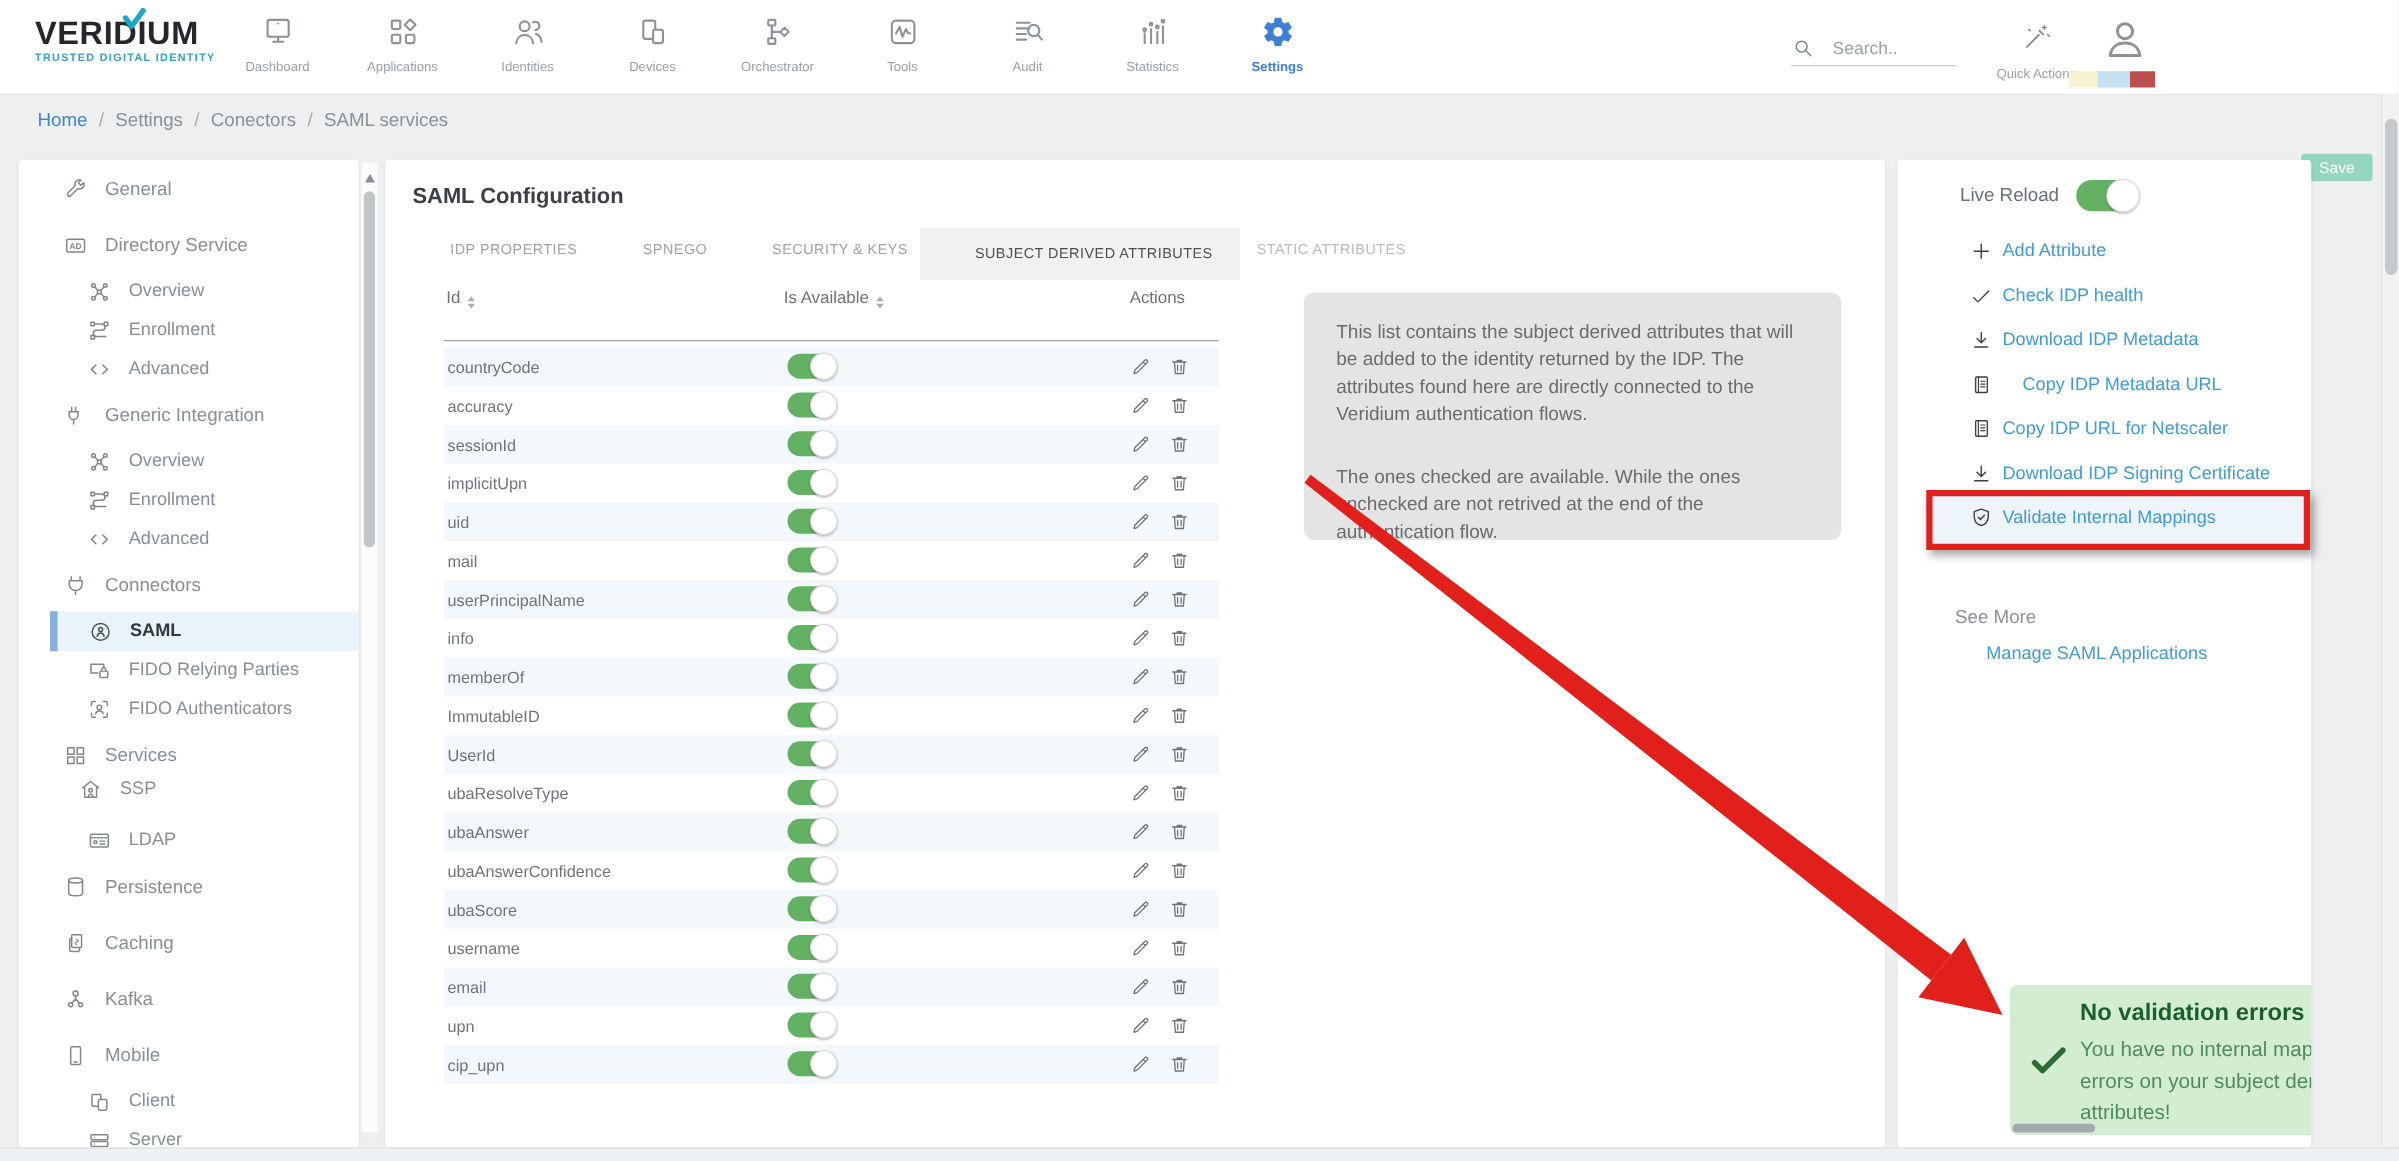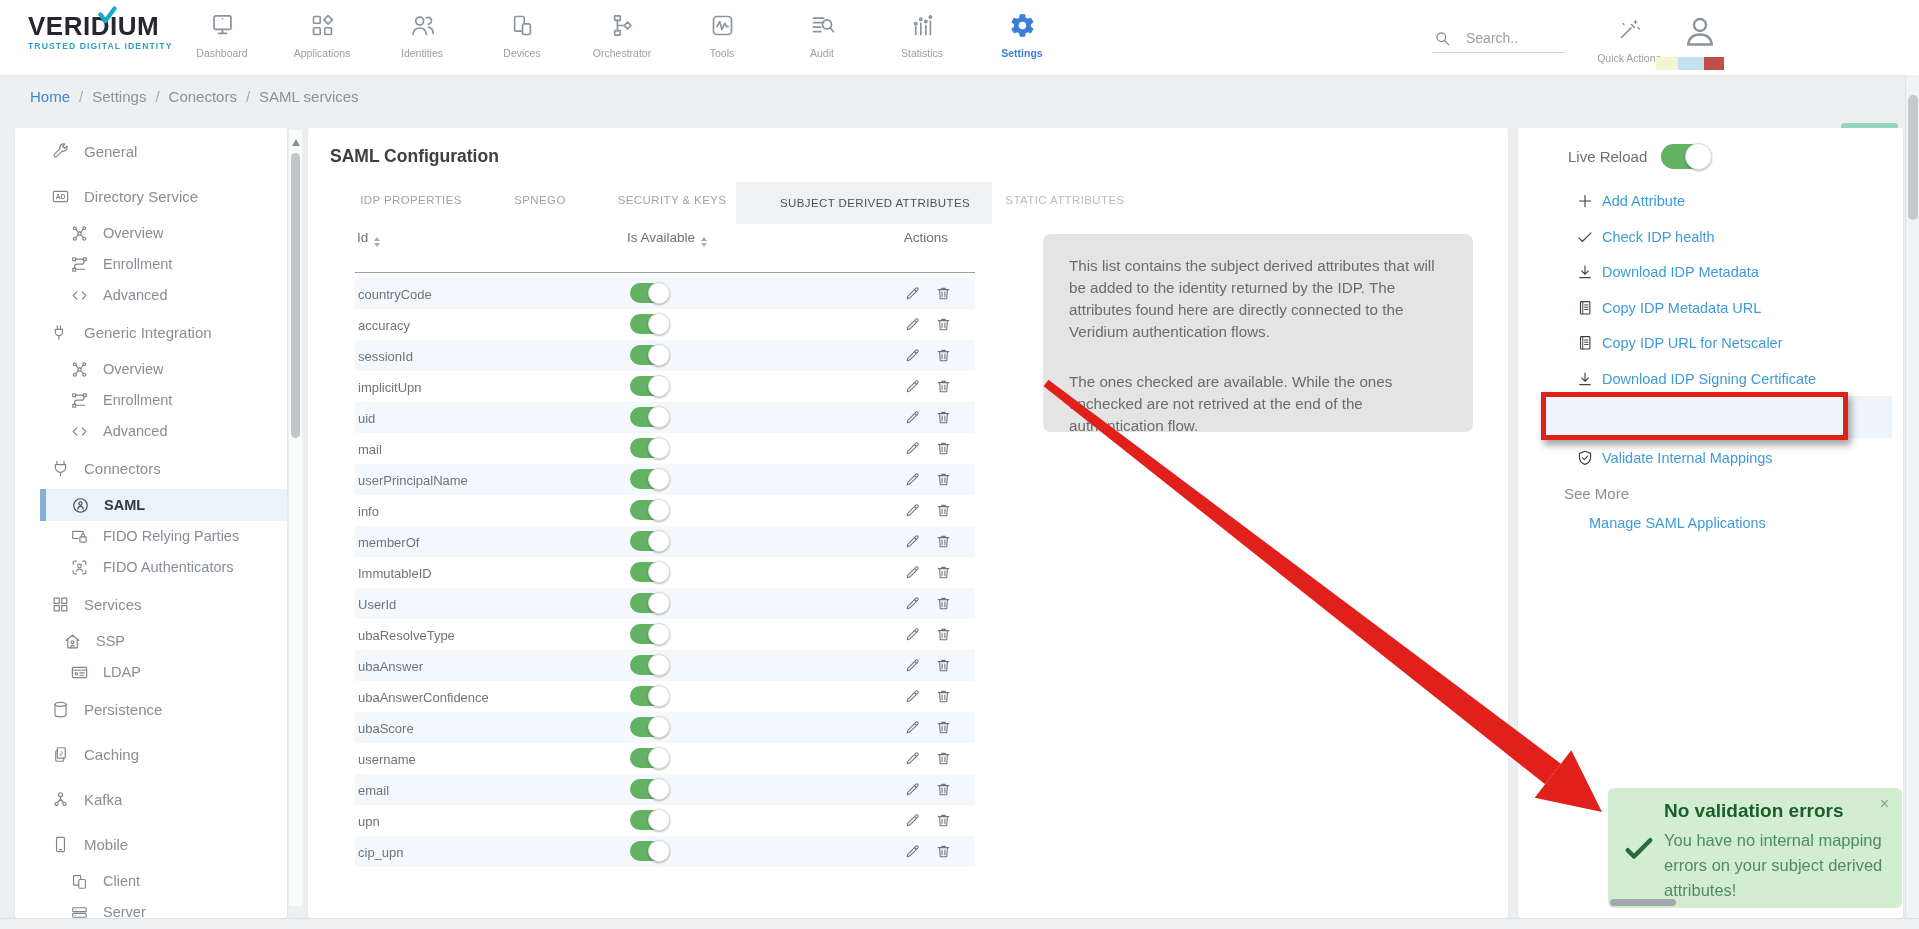--- a/index.html
+++ b/index.html
@@ -32,21 +32,21 @@
   .crumbbar{position:absolute;left:30px;top:75px;height:44px;line-height:44px;font-size:15px;color:#8b9197;}
   .crumb{color:#8b9197;}
   .crumb.first{color:#3e86d0;cursor:pointer;}
   .crumb-sep{color:#a6abb0;margin:0 9px;}
   .save-btn{position:absolute;left:1841px;top:95px;width:57px;height:22px;background:#93d6bd;color:#fff;font-size:12.5px;text-align:center;line-height:22px;border-radius:3px;cursor:pointer;margin-top:28px;}
 
   
   .card{position:absolute;background:#fff;border-radius:3px;box-shadow:0 1px 3px rgba(0,0,0,.08);overflow:hidden;}
   .sidebar{left:15px;top:128px;width:272px;height:790px;}
   .maincard{left:308px;top:128px;width:1200px;height:790px;}
-  .rightcard{left:1518px;top:128px;width:385px;height:790px;}
+  .rightcard{left:1518px;top:128px;width:331px;height:790px;}
 
   
   .side-item{position:absolute;left:0;width:100%;height:32px;display:flex;align-items:center;cursor:pointer;color:#878e95;}
   .side-item .ic{width:19px;height:19px;margin-right:14px;flex:0 0 19px;color:#80868d;}
   .side-item.lvl0{padding-left:36px;font-size:15px;}
   .side-item.lvl1{padding-left:55px;font-size:14.5px;}
   .side-item.active{background:#e9f3fa;margin-left:25px;width:247px;padding-left:31px;color:#33383e;font-weight:bold;}
   .side-item.active .ic{color:#4a4f55;}
   .side-accent{position:absolute;left:25px;width:6px;background:#85aed8;}
   .sb-scroll{position:absolute;left:289px;top:130px;width:13px;height:776px;background:#fafbfb;}
@@ -308,21 +308,21 @@
       </div>
       <div class="side-item lvl0" style="top: 460px;">
         <span class="ic"><svg viewBox="0 0 24 24">
             <rect x="4" y="4" width="6.5" height="6.5"></rect>
             <rect x="13.5" y="4" width="6.5" height="6.5"></rect>
             <rect x="4" y="13.5" width="6.5" height="6.5"></rect>
             <rect x="13.5" y="13.5" width="6.5" height="6.5"></rect>
           </svg></span>
         <span>Services</span>
       </div>
-      <div class="side-item lvl1" style="top: 497px; padding-left: 48px;">
+      <div class="side-item lvl1" style="top: 487px; padding-left: 48px;">
         <span class="ic"><svg viewBox="0 0 24 24">
             <path d="M4 10.5L12 4l8 6.5M6 9.2V20h12V9.2"></path>
             <circle cx="12" cy="13" r="1.8"></circle>
             <path d="M9.5 20c.3-2 1.3-3 2.5-3s2.2 1 2.5 3"></path>
           </svg></span>
         <span>SSP</span>
       </div>
       <div class="side-item lvl1" style="top: 528px; align-items: center;">
         <span class="ic"><svg viewBox="0 0 24 24">
             <rect x="3" y="5.5" width="18" height="13" rx="1.5"></rect>
@@ -701,41 +701,41 @@
               <path d="M4 13.5l4.5 4.5L20 6.5"></path>
             </svg></span>
           <span class="rl-label">Check IDP health</span>
         </div>
         <div class="rlink" style="top: 129px;">
           <span class="ic"><svg viewBox="0 0 24 24">
               <path d="M12 4v10.5M7.5 10.5L12 15l4.5-4.5M5 19.5h14"></path>
             </svg></span>
           <span class="rl-label">Download IDP Metadata</span>
         </div>
-        <div class="rlink" style="top: 165px;">
+        <div class="rlink" style="top: 165px; gap: 16px;">
           <span class="ic"><svg viewBox="0 0 24 24">
               <rect x="6" y="3.5" width="12.5" height="16.5" rx="1"></rect>
               <path d="M9 3.5v16.5M11.5 8h4.5M11.5 11h4.5M11.5 14h4.5" stroke-width="1.3"></path>
             </svg></span>
           <span class="rl-label">Copy IDP Metadata URL</span>
         </div>
         <div class="rlink" style="top: 200px;">
           <span class="ic"><svg viewBox="0 0 24 24">
               <rect x="6" y="3.5" width="12.5" height="16.5" rx="1"></rect>
               <path d="M9 3.5v16.5M11.5 8h4.5M11.5 11h4.5M11.5 14h4.5" stroke-width="1.3"></path>
             </svg></span>
           <span class="rl-label">Copy IDP URL for Netscaler</span>
         </div>
         <div class="rlink" style="top: 236px;">
           <span class="ic"><svg viewBox="0 0 24 24">
               <path d="M12 4v10.5M7.5 10.5L12 15l4.5-4.5M5 19.5h14"></path>
             </svg></span>
           <span class="rl-label">Download IDP Signing Certificate</span>
         </div>
-        <div class="rlink" style="top: 271px; margin-top: 44px;">
+        <div class="rlink" style="top: 271px;">
           <span class="ic"><svg viewBox="0 0 24 24">
               <path d="M12 3l7.5 2.8v5c0 4.6-3 8.4-7.5 9.7-4.5-1.3-7.5-5.1-7.5-9.7v-5z"></path>
               <path d="M8.8 11.8l2.3 2.3 4.3-4.6"></path>
             </svg></span>
           <span class="rl-label">Validate Internal Mappings</span>
         </div>
       </div>
     <div class="see-more">See More</div>
     <div class="manage">Manage SAML Applications</div>
 

